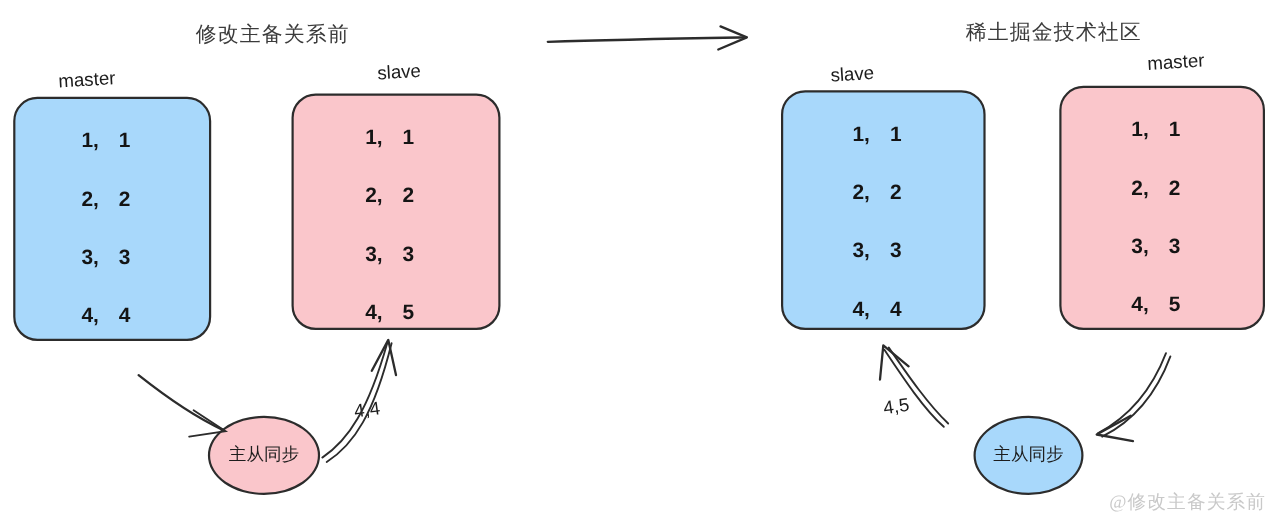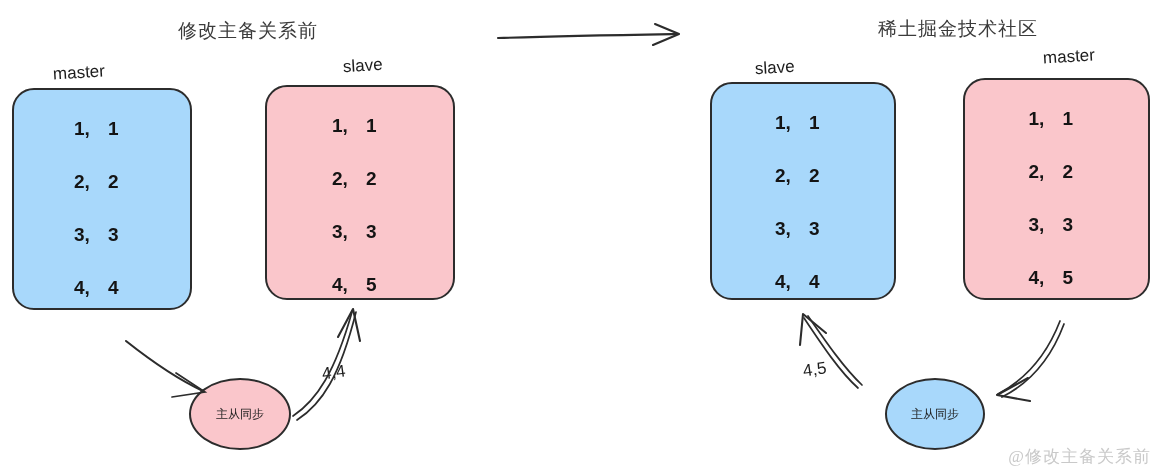--- a/index.html
+++ b/index.html
@@ -78,21 +78,21 @@
   .ellipse {
     position: absolute;
     border: 2.2px solid #2c2c2c;
     border-radius: 50%;
     box-sizing: border-box;
     display: flex;
     align-items: center;
     justify-content: center;
     text-align: center;
     font-family: "Liberation Sans", sans-serif;
-    font-size: 12px;
+    font-size: 16px;
     color: #1d1d1d;
     line-height: 1.18;
     padding: 0 12px;
   }
   .ellipse.pink { background: #fac6cb; }
   .ellipse.blue { background: #a8d8fb; }
 
   .edge-label {
     position: absolute;
     font-family: "Liberation Sans", sans-serif;

